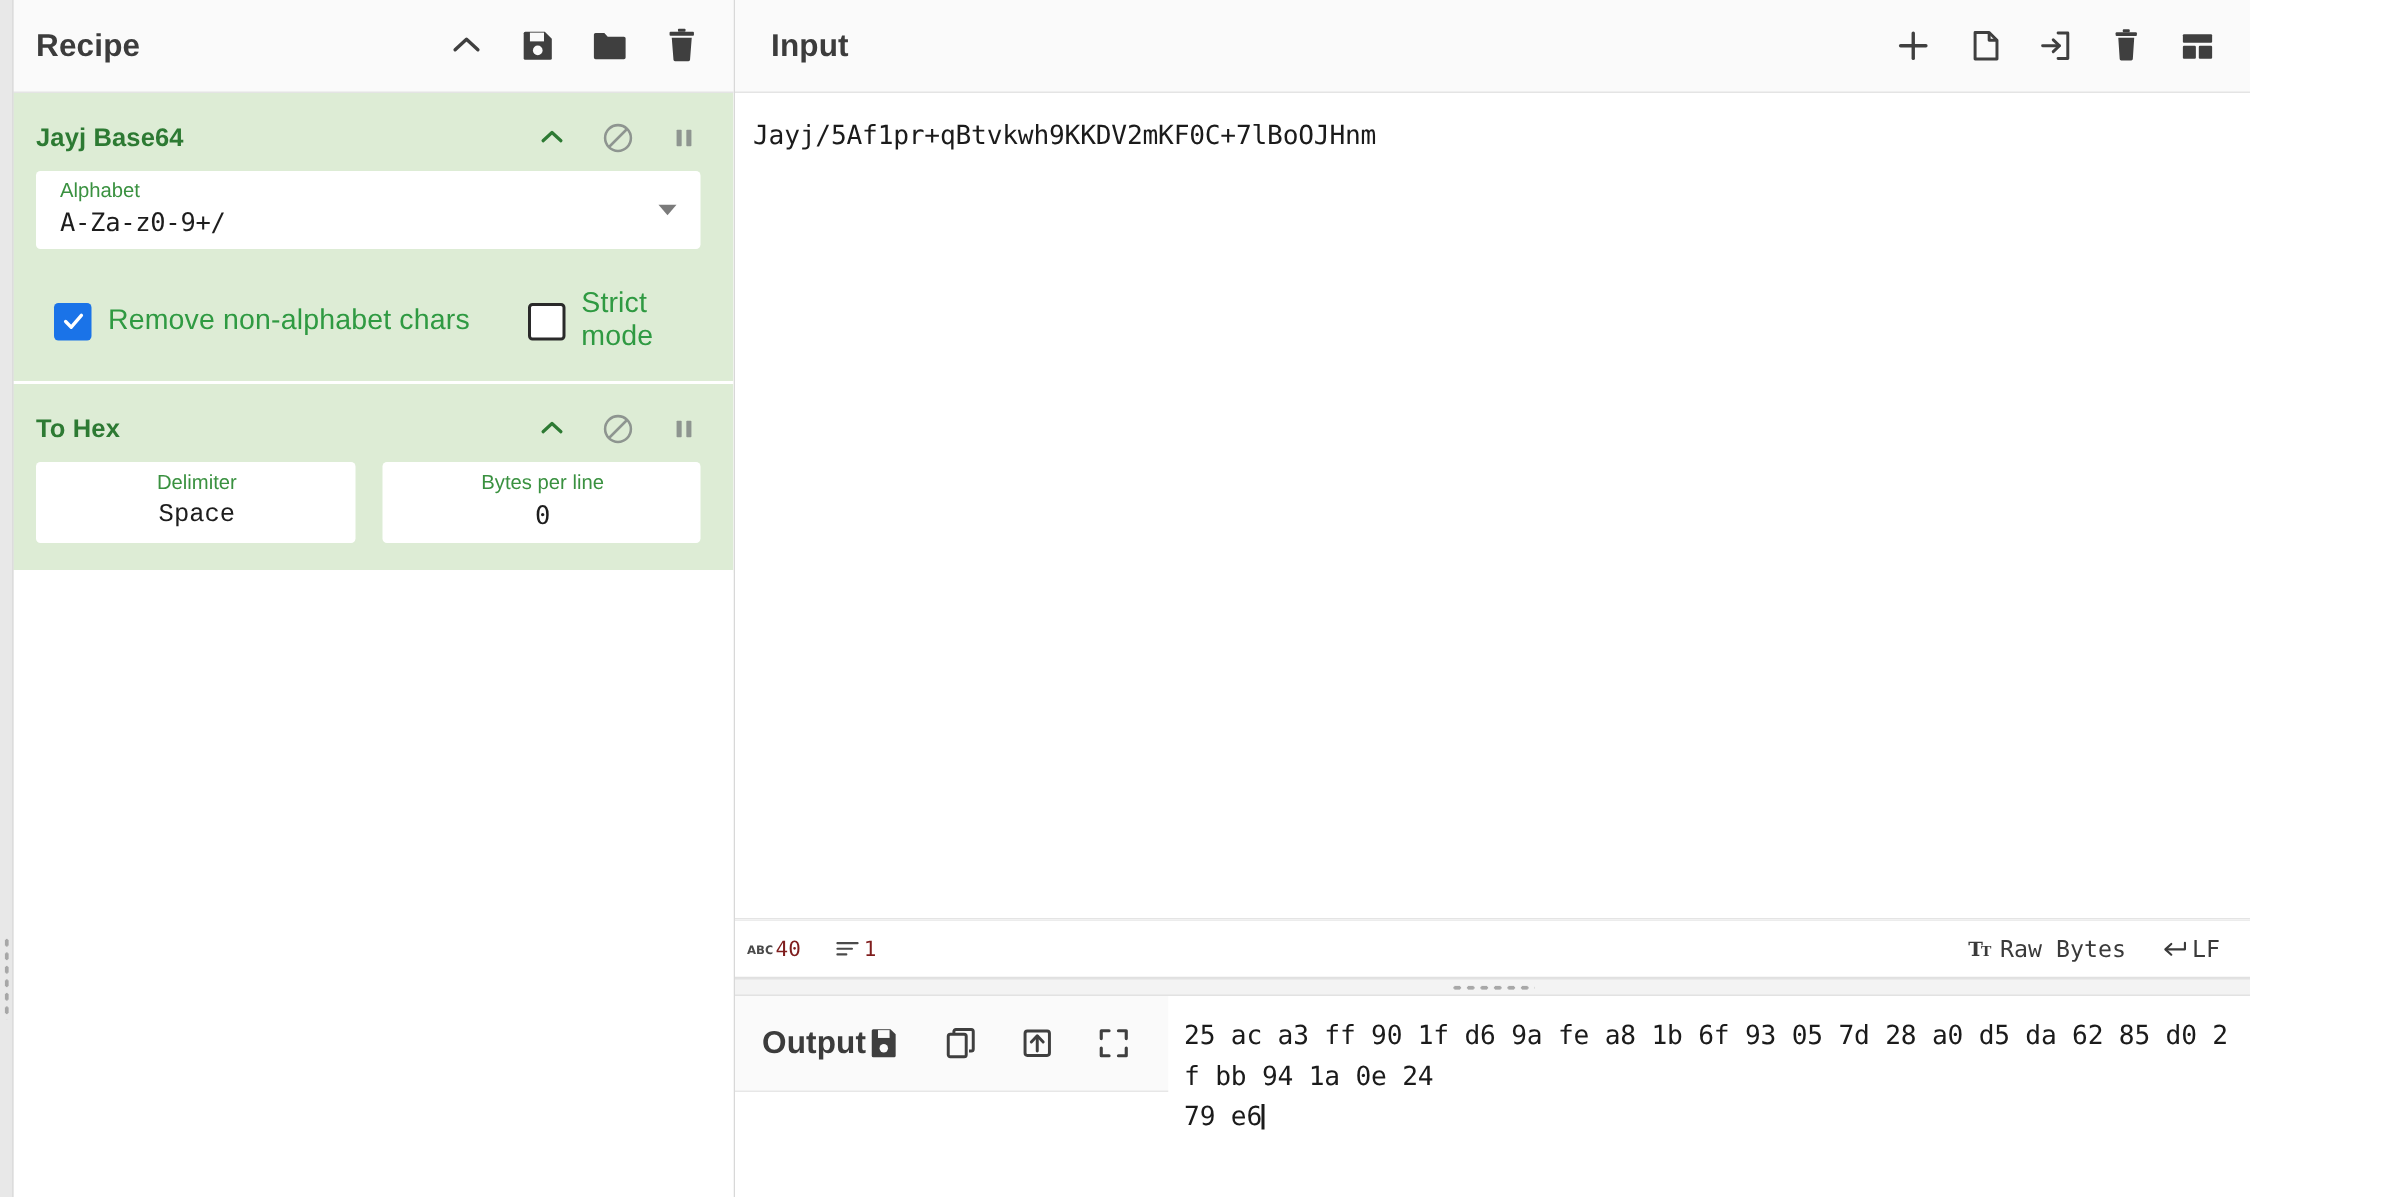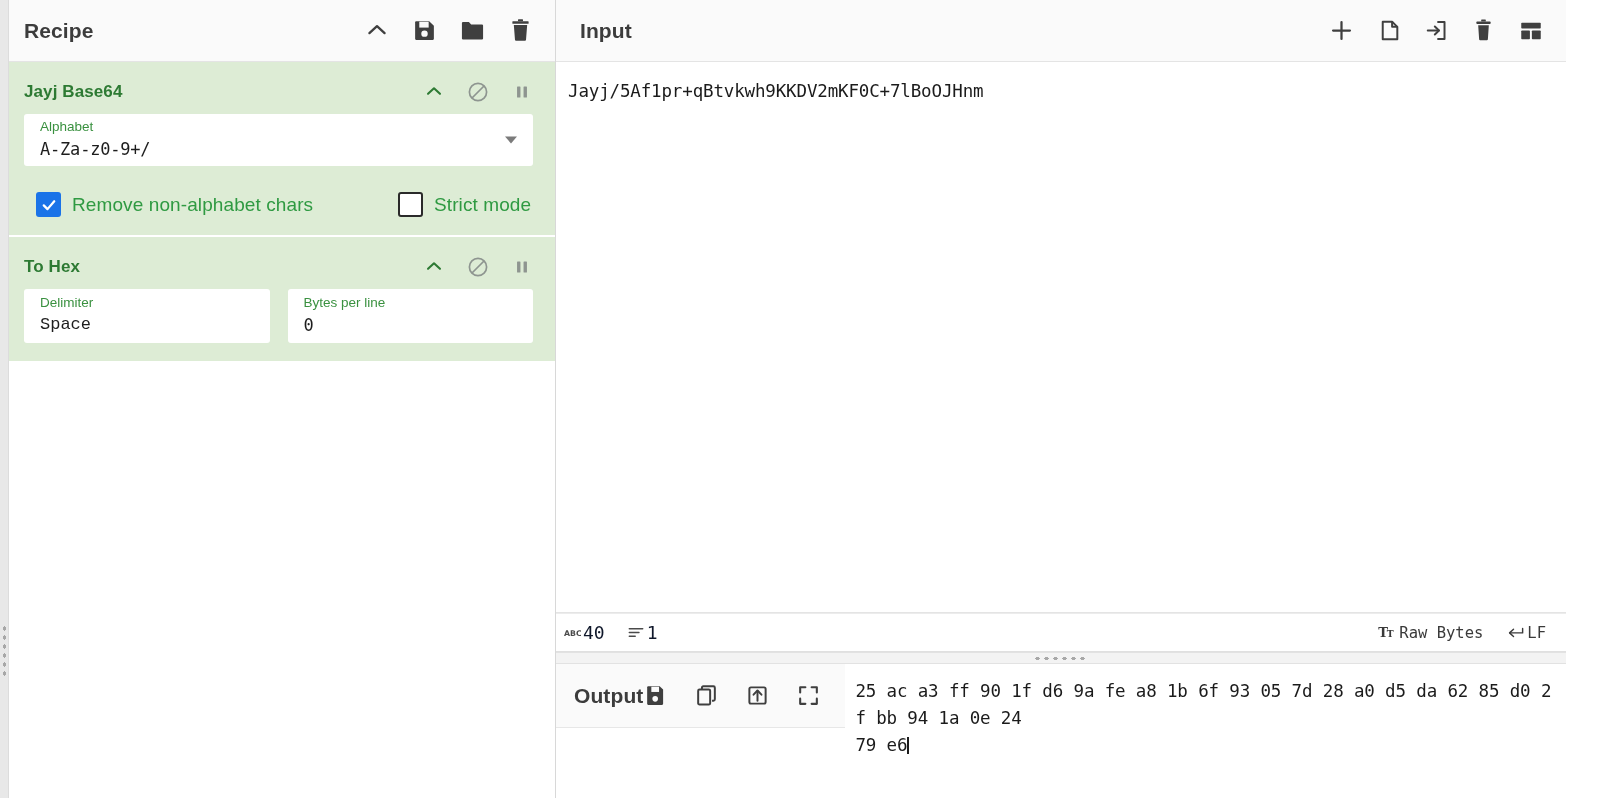--- a/index.html
+++ b/index.html
@@ -13,21 +13,21 @@
   }
   .app {
     position: relative;
     width: 1600px; height: 798px;
     display: flex;
     background: #ffffff;
   }
 
   
   .recipe-pane {
-    width: 556px;
+    width: 490px;
     height: 798px;
     background: #ffffff;
     border-right: 1px solid #d8d8d8;
     display: flex;
     flex-direction: column;
     position: relative;
   }
   .pane-header {
     height: 62px;
     flex: 0 0 62px;
@@ -151,21 +151,21 @@
   }
   .cb-box.checked { background: #1a73e8; }
   .cb-box.unchecked { background: #ffffff; border: 2.5px solid #2a2a2a; }
   .cb-label {
     font-size: 19px;
     color: #2f9a42;
     letter-spacing: .1px;
   }
 
   .fields-2col { display: flex; gap: 18px; }
-  .fields-2col .field { flex: 1 1 0; height: 54px; }
+  .fields-2col .field { flex: 1 1 0; height: 54px; align-items: center; }
 
   .recipe-filler { flex: 1 1 auto; background: #ffffff; }
 
   
   .v-splitter {
     position: absolute;
     left: 0; top: 0;
     width: 9px; height: 798px;
     background: #e8e8e8;
     border-right: 1px solid #dcdcdc;
@@ -226,22 +226,22 @@
   }
   .status-group {
     display: flex;
     align-items: center;
     gap: 2px;
     margin-right: 22px;
     color: #4a4a4a;
   }
   .status-text {
     font-family: "DejaVu Sans Mono", monospace;
-    font-size: 18px;
-    color: #0f172a;
+    font-size: 14px;
+    color: #7f1d1d;
   }
   .status-right {
     margin-left: auto;
     display: flex;
     align-items: center;
     gap: 9px;
     padding-right: 2px;
   }
   .status-right .status-group { margin-right: 14px; }
   .status-label {

